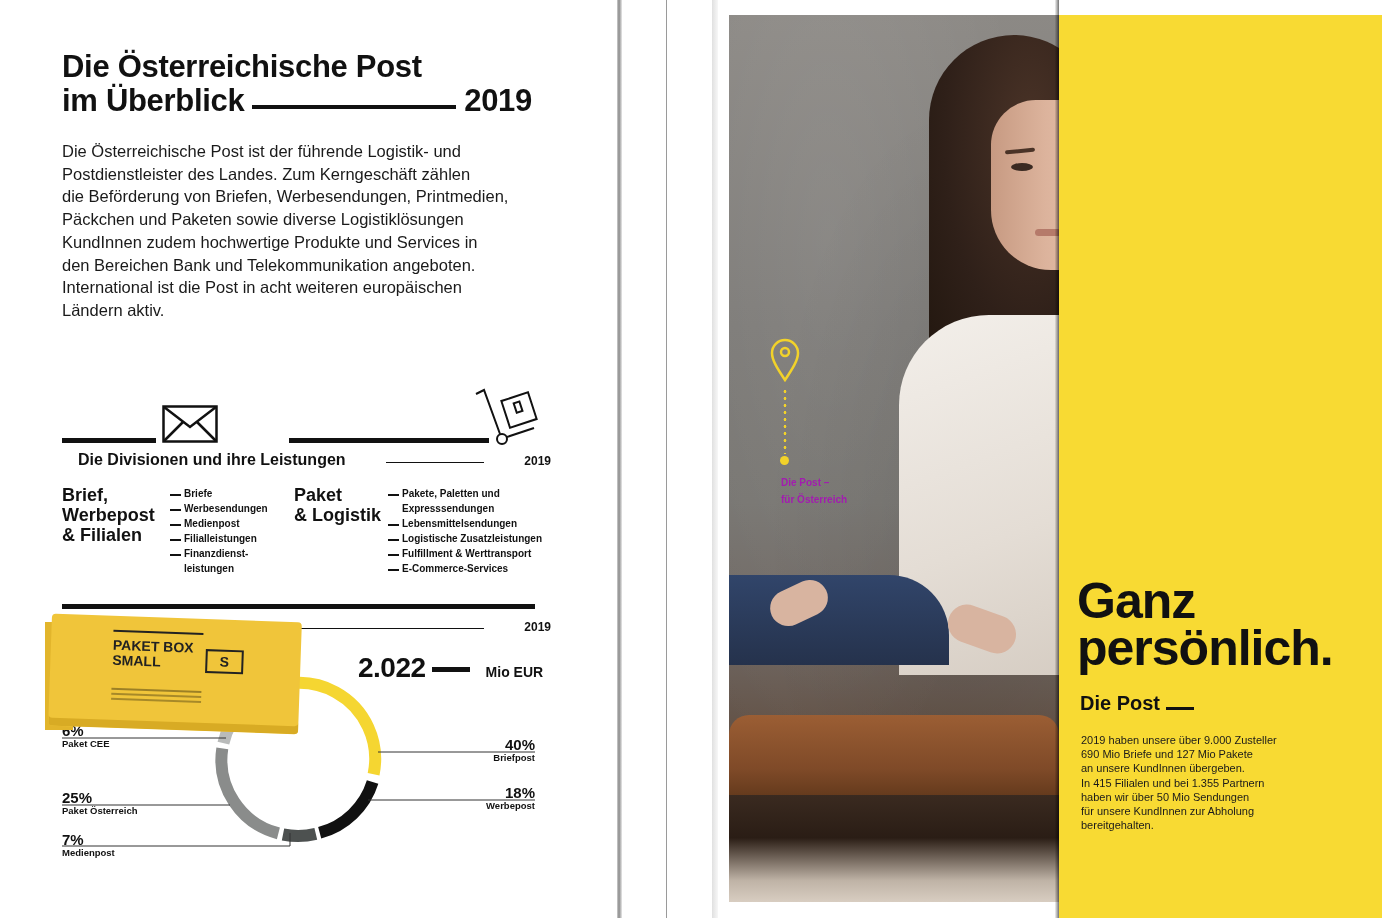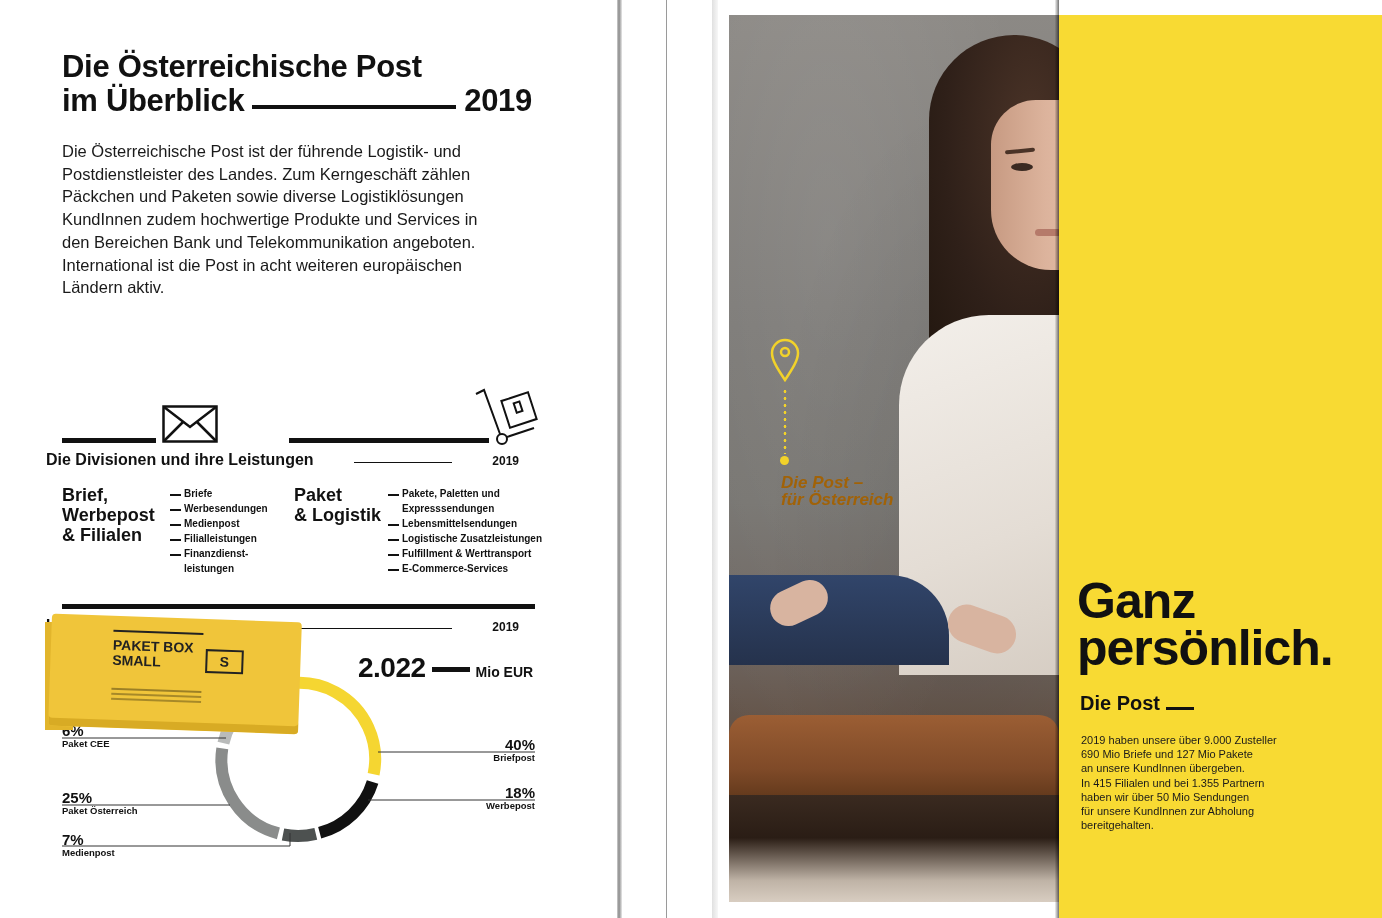--- a/index.html
+++ b/index.html
@@ -19,21 +19,21 @@
   .title-line2 { display: flex; align-items: baseline; width: 470px; }
   .title-rule { flex: 1; height: 4px; background: #111; margin: 0 8px 0 8px; position: relative; top: -2px; }
 
   .intro { position: absolute; left: 62px; top: 140px; width: 480px; font-size: 16.5px; line-height: 22.7px; color: #1a1a1a; }
 
   .rule-env { position: absolute; left: 62px; top: 438px; width: 94px; height: 5px; background: #111; }
   .env-icon { position: absolute; left: 162px; top: 405px; width: 56px; height: 38px; }
   .rule-pkg { position: absolute; left: 289px; top: 438px; width: 200px; height: 5px; background: #111; }
   .cart-icon { position: absolute; left: 474px; top: 388px; width: 64px; height: 58px; }
 
-  .section-head { position: absolute; left: 46px; display: flex; align-items: baseline; width: 473px; gap: 34px; }
+  .section-head { position: absolute; left: 78px; display: flex; align-items: baseline; width: 473px; gap: 34px; }
   .section-head .sh-title { font-size: 16px; font-weight: 700; }
   .section-head .sh-rule { flex: 1; height: 1.5px; background: #111; margin: 0 6px; position: relative; top: -2px; }
   .section-head .sh-year { font-size: 12px; font-weight: 700; }
   .sh-div { top: 451px; }
   .sh-ums { top: 617px; }
 
   .div-name { position: absolute; font-size: 18px; font-weight: 700; line-height: 20px; }
   .div-brief { left: 62px; top: 485px; width: 110px; }
   .div-paket { left: 294px; top: 485px; width: 100px; }
 
@@ -41,21 +41,21 @@
   .svc-brief { left: 170px; top: 486px; width: 110px; }
   .svc-paket { left: 388px; top: 486px; width: 160px; }
   .svc-list li { position: relative; padding-left: 14px; }
   .svc-list li::before { content: ""; position: absolute; left: 0; top: 8px; width: 11px; height: 1.5px; background: #111; }
 
   .rule-ums { position: absolute; left: 62px; top: 604px; width: 473px; height: 5px; background: #111; }
 
   .total { position: absolute; left: 358px; top: 652px; display: flex; align-items: baseline; }
   .total-val { font-size: 28px; font-weight: 700; letter-spacing: -0.5px; }
   .total-rule { width: 38px; height: 5px; background: #111; margin: 0 6px 0 6px; position: relative; top: -5px; }
-  .total-unit { font-size: 14px; font-weight: 700; }
+  .total-unit { font-size: 14px; font-weight: 700; margin-left: 10px; }
 
   .donut { position: absolute; left: 0; top: 0; width: 618px; height: 918px; pointer-events: none; }
 
   .lbl { position: absolute; }
   .lbl .pct { font-size: 15px; font-weight: 700; line-height: 15px; }
   .lbl .nm { font-size: 9.5px; font-weight: 700; line-height: 12px; }
   .lbl.right { text-align: right; }
 
   
   .photo { position: absolute; left: 729px; top: 15px; width: 330px; height: 887px; overflow: hidden;
@@ -88,21 +88,21 @@
   .box-title { position: absolute; left: 62px; top: 22px; font-size: 14px; font-weight: 700; line-height: 15px; color: #222; }
   .box-size { position: absolute; left: 155px; top: 30px; width: 38px; height: 24px; border: 2px solid #222;
     font-size: 14px; font-weight: 700; text-align: center; line-height: 20px; color: #222; }
   .box-small { position: absolute; left: 62px; top: 72px; width: 90px; height: 2px; background: rgba(0,0,0,0.35);
     box-shadow: 0 5px 0 rgba(0,0,0,0.3), 0 10px 0 rgba(0,0,0,0.3); }
 
   .pin-icon { position: absolute; left: 770px; top: 338px; width: 30px; height: 44px; }
   .dots { position: absolute; left: 783px; top: 388px; width: 4px; height: 66px;
     background: radial-gradient(circle, #f2d22a 1.3px, transparent 1.6px) 0 0 / 4px 7px repeat-y; }
   .dot-end { position: absolute; left: 780px; top: 456px; width: 9px; height: 9px; border-radius: 50%; background: #f2d22a; }
-  .pin-text { position: absolute; left: 781px; top: 474px; font-size: 17px; font-weight: 700; line-height: 17px; color: #a16207; font-style: italic; }
+  .pin-text { position: absolute; left: 781px; top: 474px; font-size: 10px; font-weight: 700; line-height: 17px; color: #a21caf; }
 
   .yellow { position: absolute; left: 1059px; top: 15px; width: 323px; height: 903px; background: #f8da33; }
   .yellow-shadow { position: absolute; left: 1055px; top: 0; width: 4px; height: 918px;
     background: linear-gradient(to right, rgba(0,0,0,0.05), rgba(0,0,0,0.55)); }
   .headline { position: absolute; left: 1077px; top: 578px; font-size: 50px; font-weight: 700; line-height: 47px; letter-spacing: -1px; color: #111; }
   .sub { position: absolute; left: 1080px; top: 692px; display: flex; align-items: baseline; }
   .sub-title { font-size: 20px; font-weight: 700; }
   .sub-rule { width: 28px; height: 3px; background: #111; margin-left: 6px; }
   .facts { position: absolute; left: 1081px; top: 733px; width: 230px; font-size: 11px; line-height: 14.2px; color: #1a1a1a; }
 </style>
@@ -116,20 +116,21 @@
     <div class="title-line2">
       <span>im Überblick</span>
       <span class="title-rule"></span>
       <span>2019</span>
     </div>
   </div>
 
   <div class="intro">
     <div>Die Österreichische Post ist der führende Logistik- und</div>
     <div>Postdienstleister des Landes. Zum Kerngeschäft zählen</div>
+    <div>die Beförderung von Briefen, Werbesendungen, Printmedien,</div>
     <div>Päckchen und Paketen sowie diverse Logistiklösungen</div>
     <div>KundInnen zudem hochwertige Produkte und Services in</div>
     <div>den Bereichen Bank und Telekommunikation angeboten.</div>
     <div>International ist die Post in acht weiteren europäischen</div>
     <div>Ländern aktiv.</div>
   </div>
 
   <div class="rule-env"></div>
   <svg class="env-icon" viewBox="0 0 56 38">
     <rect x="1.5" y="1.5" width="53" height="35" fill="none" stroke="#111" stroke-width="2.5"></rect>

